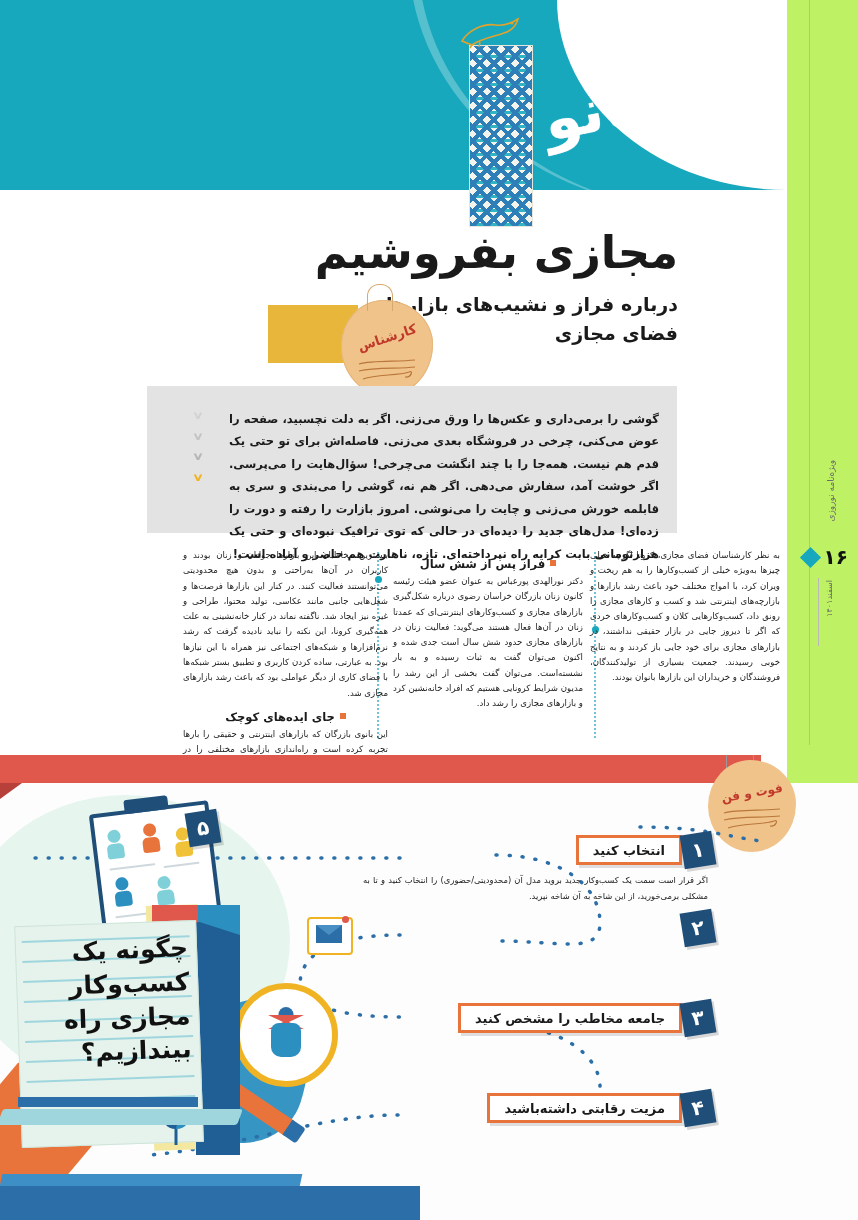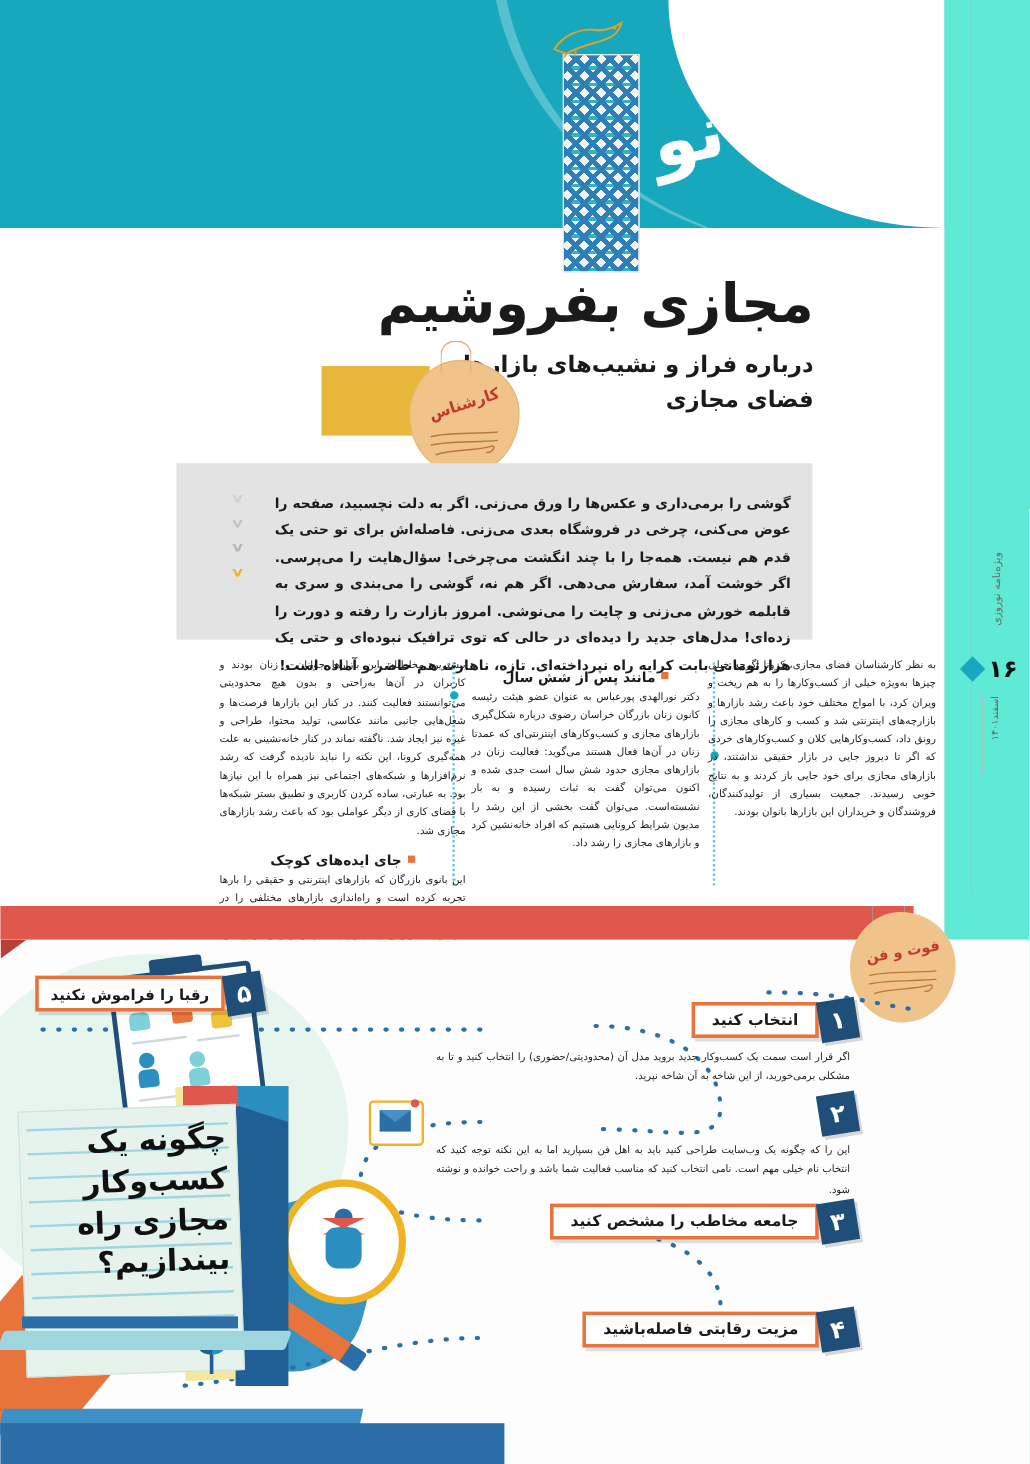--- a/index.html
+++ b/index.html
@@ -40,21 +40,21 @@
     letter-spacing:-2px;
     transform:rotate(-12deg);
     line-height:1;
     white-space:nowrap;
     text-shadow:0 0 1px rgba(255,255,255,.4);
   }
 
   
   .rail{
     position:absolute;right:0;top:0;width:71px;height:1220px;
-    background:#5eead4;
+    background:#bef264;
   }
   .rail-line{
     position:absolute;right:48px;top:0px;width:1px;height:745px;
     background:#b9b9b9;
   }
   .rail-special{
     position:absolute;right:22px;top:460px;
     writing-mode:vertical-rl;
     font-size:9px;color:#6d6d6d;letter-spacing:0.5px;
     transform:rotate(180deg);
@@ -420,21 +420,21 @@
     <div class="divider div1"></div>
     <div class="divider div2"></div>
     <div class="dot-big" style="right:197px;top:78px"></div>
     <div class="dot-big" style="right:414px;top:28px"></div>
 
     <div class="col col-right">
       <p>به نظر کارشناسان فضای مجازی، کرونا اگرچه خیلی چیزها به‌ویژه خیلی از کسب‌وکارها را به هم ریخت و ویران کرد، با امواج مختلف خود باعث رشد بازارها و بازارچه‌های اینترنتی شد و کسب و کارهای مجازی را رونق داد، کسب‌وکارهایی کلان و کسب‌وکارهای خردی که اگر تا دیروز جایی در بازار حقیقی نداشتند، در بازارهای مجازی برای خود جایی باز کردند و به نتایج خوبی رسیدند. جمعیت بسیاری از تولیدکنندگان، فروشندگان و خریداران این بازارها بانوان بودند.</p>
     </div>
 
     <div class="col col-mid">
-      <h3><span class="bul"></span><span>مانند پس از شش سال</span></h3>
+      <h3><span class="bul"></span><span>فراز پس از شش سال</span></h3>
       <p>دکتر نورالهدی پورعباس به عنوان عضو هیئت رئیسه کانون زنان بازرگان خراسان رضوی درباره شکل‌گیری بازارهای مجازی و کسب‌وکارهای اینترنتی‌ای که عمدتا زنان در آن‌ها فعال هستند می‌گوید: فعالیت زنان در بازارهای مجازی حدود شش سال است جدی شده و اکنون می‌توان گفت به ثبات رسیده و به بار نشسته‌است. می‌توان گفت بخشی از این رشد را مدیون شرایط کرونایی هستیم که افراد خانه‌نشین کرد و بازارهای مجازی را رشد داد.</p>
     </div>
 
     <div class="col col-left">
       <p>بیشترین مخاطبان این بازارها جوانان و زنان بودند و کاربران در آن‌ها به‌راحتی و بدون هیچ محدودیتی می‌توانستند فعالیت کنند. در کنار این بازارها فرصت‌ها و شغل‌هایی جانبی مانند عکاسی، تولید محتوا، طراحی و غیره نیز ایجاد شد. ناگفته نماند در کنار خانه‌نشینی به علت همه‌گیری کرونا، این نکته را نباید نادیده گرفت که رشد نرم‌افزارها و شبکه‌های اجتماعی نیز همراه با این نیازها بود. به عبارتی، ساده کردن کاربری و تطبیق بستر شبکه‌ها با فضای کاری از دیگر عواملی بود که باعث رشد بازارهای مجازی شد.</p>
       <h3><span class="bul"></span><span>جای ایده‌های کوچک</span></h3>
       <p>این بانوی بازرگان که بازارهای اینترنتی و حقیقی را بارها تجربه کرده است و راه‌اندازی بازارهای مختلفی را در کارنامه خود دارد، درباره چالش‌های بازارهای اینترنتی می‌افزاید: بازارگردی مجازی با تمام نو بودن و تازگی خود توانست جای بازارگردی حقیقی را بگیرد. دیدن مدل‌های مختلف، مقایسه قیمت‌ها، مشاهده نظرات و کامنت‌ها در کنار کاهش هزینه‌ها و سفرها این بازارها را رشد داد. از طرفی، فروشنده و خریدار،</p>
     </div>
   </div>
 
@@ -535,38 +535,36 @@
         <div class="step-num">۱</div>
         <div class="step-title">انتخاب کنید</div>
       </div>
       <div class="step-body">اگر قرار است سمت یک کسب‌وکار جدید بروید مدل آن (محدودیتی/حضوری) را انتخاب کنید و تا به مشکلی برمی‌خورید، از این شاخه به آن شاخه نپرید.</div>
     </div>
 
     <div class="step s2">
       <div class="step-head">
         <div class="step-num">۲</div>
       </div>
-      <div class="step-body">این را که چگونه یک وب‌سایت طراحی کنید باید به اهل فن بسپارید اما به این نکته توجه کنید که انتخاب نام خیلی مهم است. نامی انتخاب کنید که مناسب فعالیت شما باشد و راحت خوانده و نوشته شود.</div>
     </div>
 
     <div class="step s3">
       <div class="step-head">
         <div class="step-num">۳</div>
         <div class="step-title">جامعه مخاطب را مشخص کنید</div>
       </div>
     </div>
 
     <div class="step s4">
       <div class="step-head">
         <div class="step-num">۴</div>
-        <div class="step-title">مزیت رقابتی فاصله‌باشید</div>
+        <div class="step-title">مزیت رقابتی داشته‌باشید</div>
       </div>
     </div>
 
     <div class="step s5">
       <div class="step-head">
         <div class="step-num">۵</div>
-        <div class="step-title">رقبا را فراموش نکنید</div>
       </div>
     </div>
 
   </div>
 </div>
 
 </body></html>

